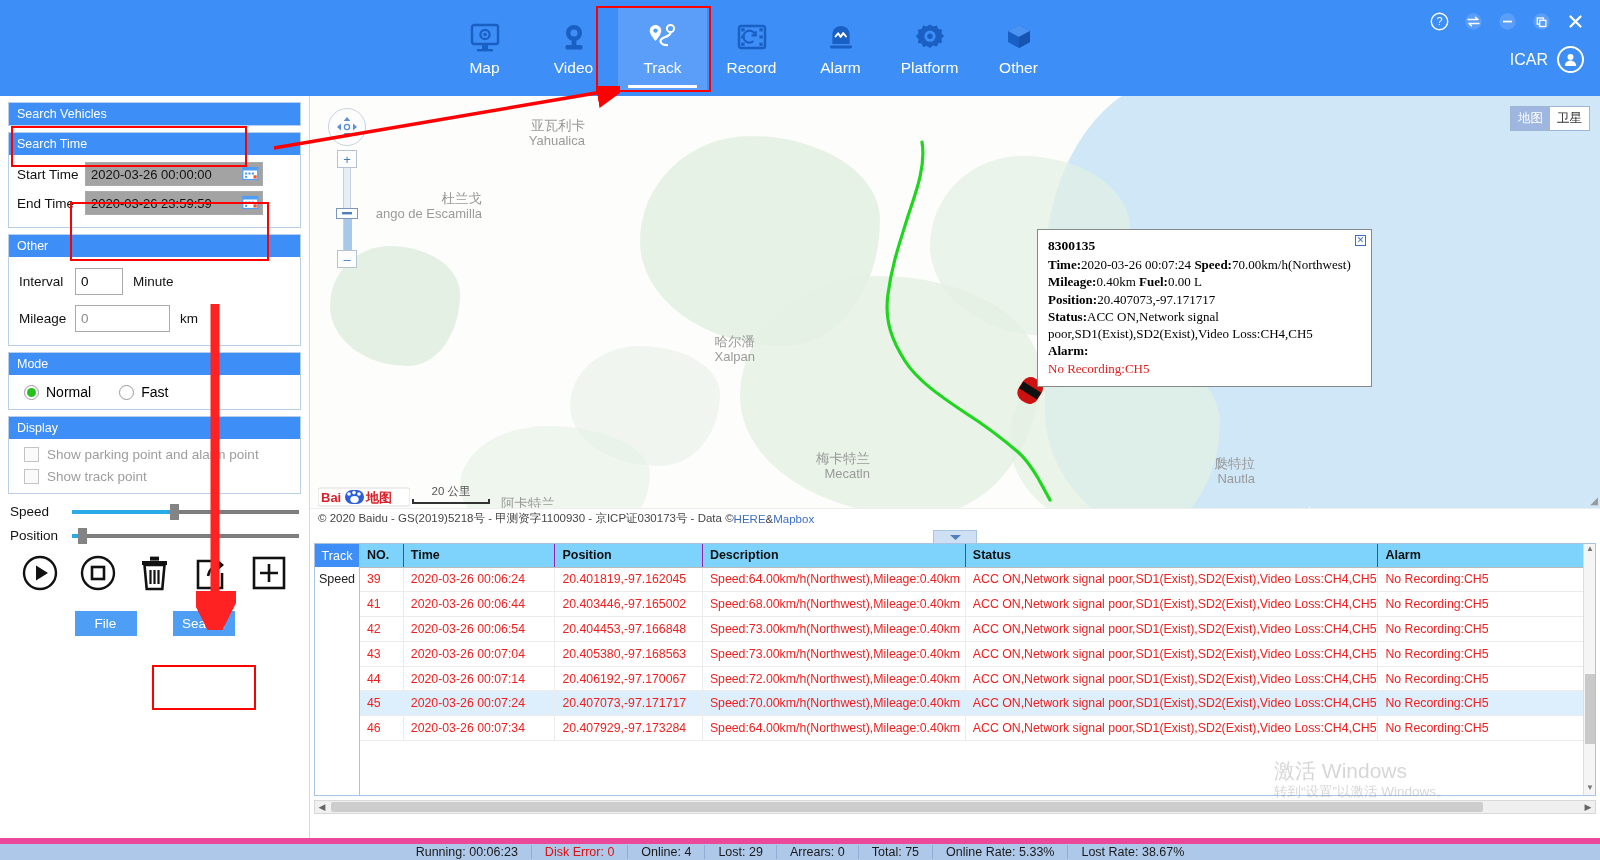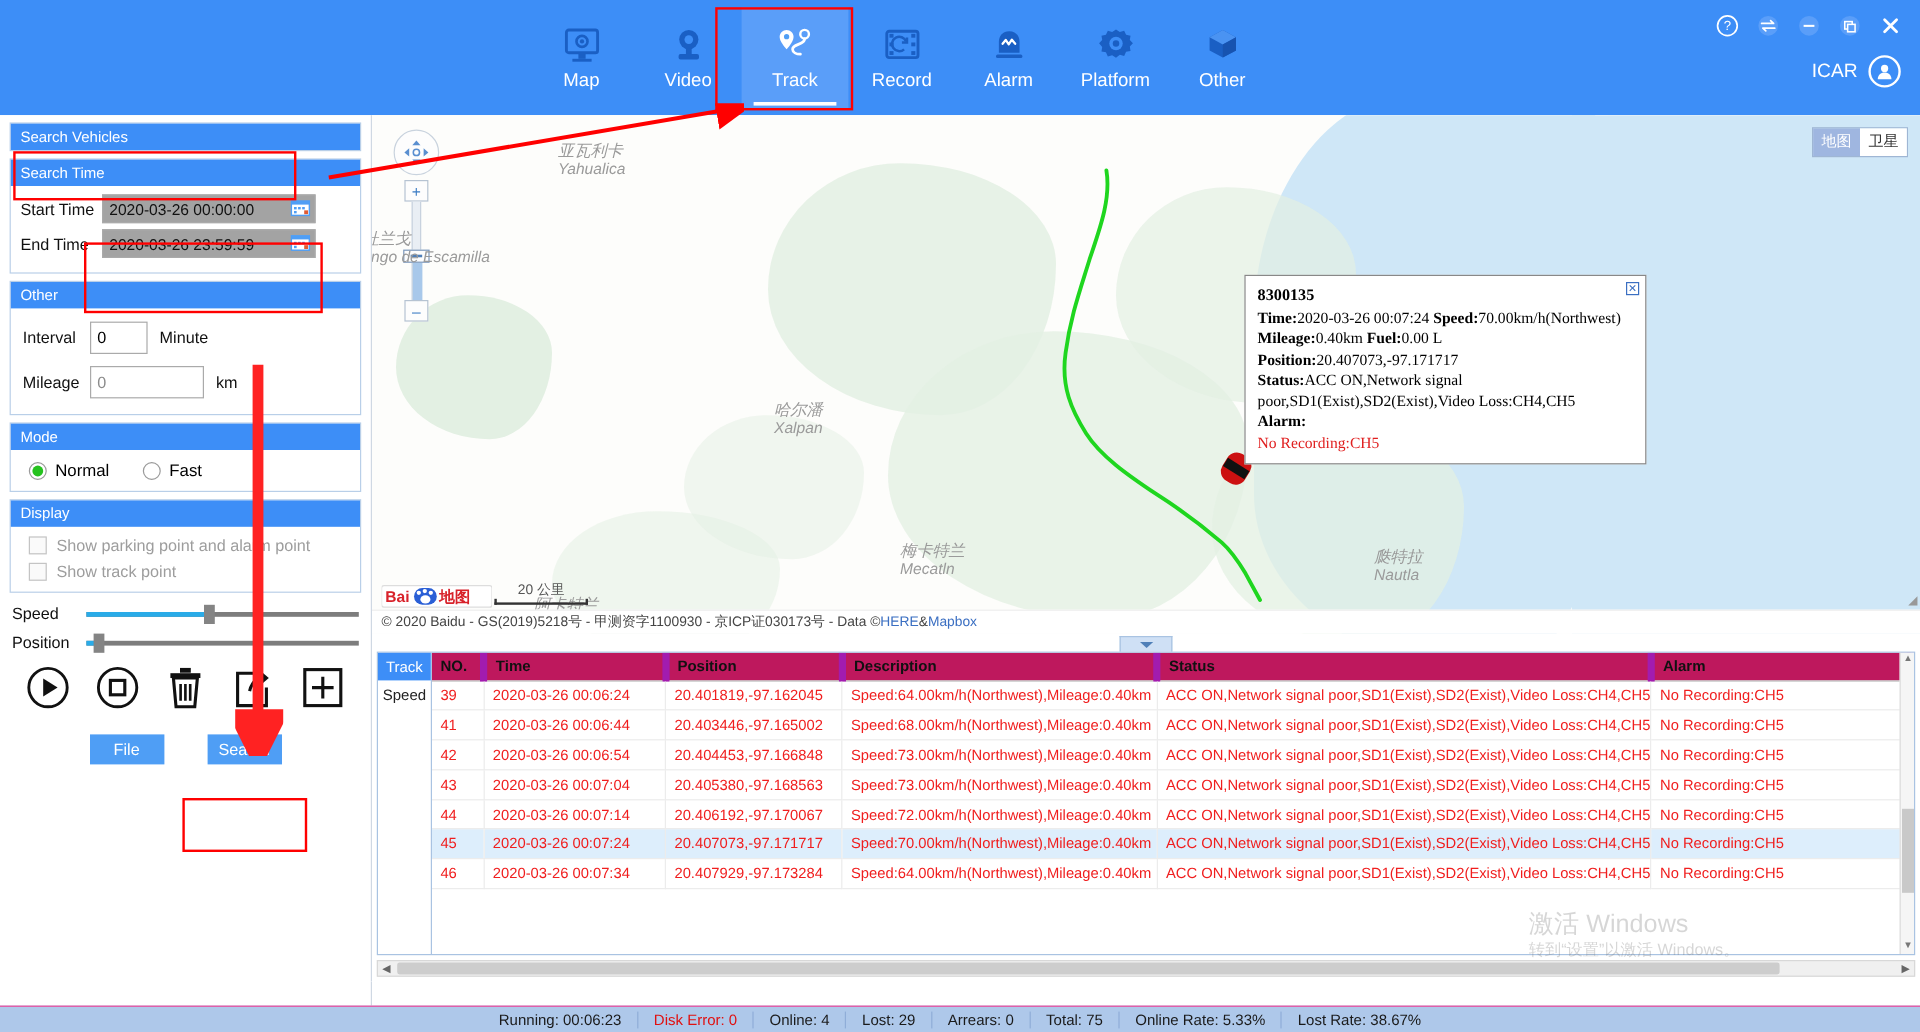--- a/index.html
+++ b/index.html
@@ -95,21 +95,21 @@
   }
   .sea { position: absolute; right: 0; top: 0; width: 290px; height: 432px; background: #cfe7f7; }
   .coast {
     position: absolute; right: 255px; top: -20px; width: 300px; height: 480px;
     background: #cfe7f7; border-radius: 46% 10% 30% 60%/ 40% 35% 50% 30%;
   }
   .landmass {
     position: absolute; left: 0; top: 0; width: 1030px; height: 432px; background: #fdfdfb;
   }
   .green-patch { position: absolute; background: #e3f0e3; border-radius: 46% 54% 40% 60%/ 50% 40% 60% 50%; }
-  .map-label { position: absolute; color: #9a9a9a; font-size: 13px; text-align: left; line-height: 1.15; font-style: italic; }
+  .map-label { position: absolute; color: #9a9a9a; font-size: 13px; text-align: right; line-height: 1.15; }
   .map-label .cn { font-size: 13.5px; }
   .pan-ctrl {
     position: absolute; left: 18px; top: 12px; width: 38px; height: 38px;
     border-radius: 50%; background: #fdfdfd; border: 1px solid #c9d3de;
     display: flex; align-items: center; justify-content: center; cursor: pointer;
   }
   .zoom-bar { position: absolute; left: 27px; top: 54px; width: 20px; height: 118px; }
   .zbtn {
     width: 20px; height: 18px; background: #fdfdfd; border: 1px solid #b6c3d2;
     display: flex; align-items: center; justify-content: center; font-size: 13px;
@@ -160,21 +160,21 @@
   .side-tabs { width: 45px; border-right: 1px solid #a9c3e2; background: #fff; }
   .side-tab {
     height: 23px; display: flex; align-items: center; justify-content: center;
     font-size: 12.5px; cursor: pointer; color: #222;
   }
   .side-tab.active { background: #3d8ef7; color: #fff; }
   .tbl-area { flex: 1; overflow: hidden; position: relative; }
   table { border-collapse: collapse; width: 100%; table-layout: fixed; }
   th {
     font-size: 12.5px; text-align: left; font-weight: bold; color: #111;
-    padding: 4px 7px; border-right: 6px solid #a21caf; border-bottom: 1px solid #b9b9b9; background: #be185d;
+    padding: 4px 7px; border-right: 1px solid #a21caf; border-bottom: 1px solid #b9b9b9; background: #7dd3fc;
     height: 23px;
   }
   td {
     font-size: 12.3px; color: #f01e1e; padding: 3px 7px; height: 24.8px;
     border-right: 1px solid #ececec; border-bottom: 1px solid #ececec;
     white-space: nowrap; overflow: hidden;
   }
   tr.sel td { background: #ddeefc; }
   .c-no { width: 42px; } .c-time { width: 147px; } .c-pos { width: 143px; }
   .c-desc { width: 255px; } .c-status { width: 400px; } .c-alarm { width: 210px; }
@@ -186,21 +186,21 @@
   .hscroll .bar { flex: 1; height: 10px; position: relative; }
   .hscroll .thumb { position: absolute; left: 2px; top: 0; width: 92%; height: 10px; background: #cdcdcd; border-radius: 2px; }
   .vscroll {
     position: absolute; right: 5px; top: 16px; width: 12px; bottom: 23px; background: #f5f5f5; border-left: 1px solid #ddd;
   }
   .vscroll .vthumb { position: absolute; left: 1px; top: 130px; width: 10px; height: 70px; background: #c9c9c9; }
   .vscroll .varr { position:absolute; left:0; width:12px; height:12px; text-align:center; font-size:8px; color:#777; }
   
   .statusbar {
     position: absolute; left: 0; bottom: 0; width: 1600px; height: 22px;
-    background: #aec8ea; border-top: 1px solid #ec4899;
+    background: #aec8ea; border-top: 6px solid #ec4899;
     display: flex; align-items: center; justify-content: center; gap: 0;
     font-size: 12.5px; color: #1a1a1a;
   }
   .st-item { padding: 0 13px; border-right: 1px solid #8fadd8; height: 14px; line-height:14px; }
   .st-item:last-child { border-right: none; }
   .st-item.err { color: #e01010; }
   .left-bottom-fill { position:absolute; left:0; top:818px; width:310px; height:20px; background:#fff; border-right:1px solid #cfd8e3;}
   
   .anno-box { position: absolute; border: 2.5px solid #ff0000; pointer-events: none; }
   .anno-arrow { position: absolute; pointer-events: none; }

